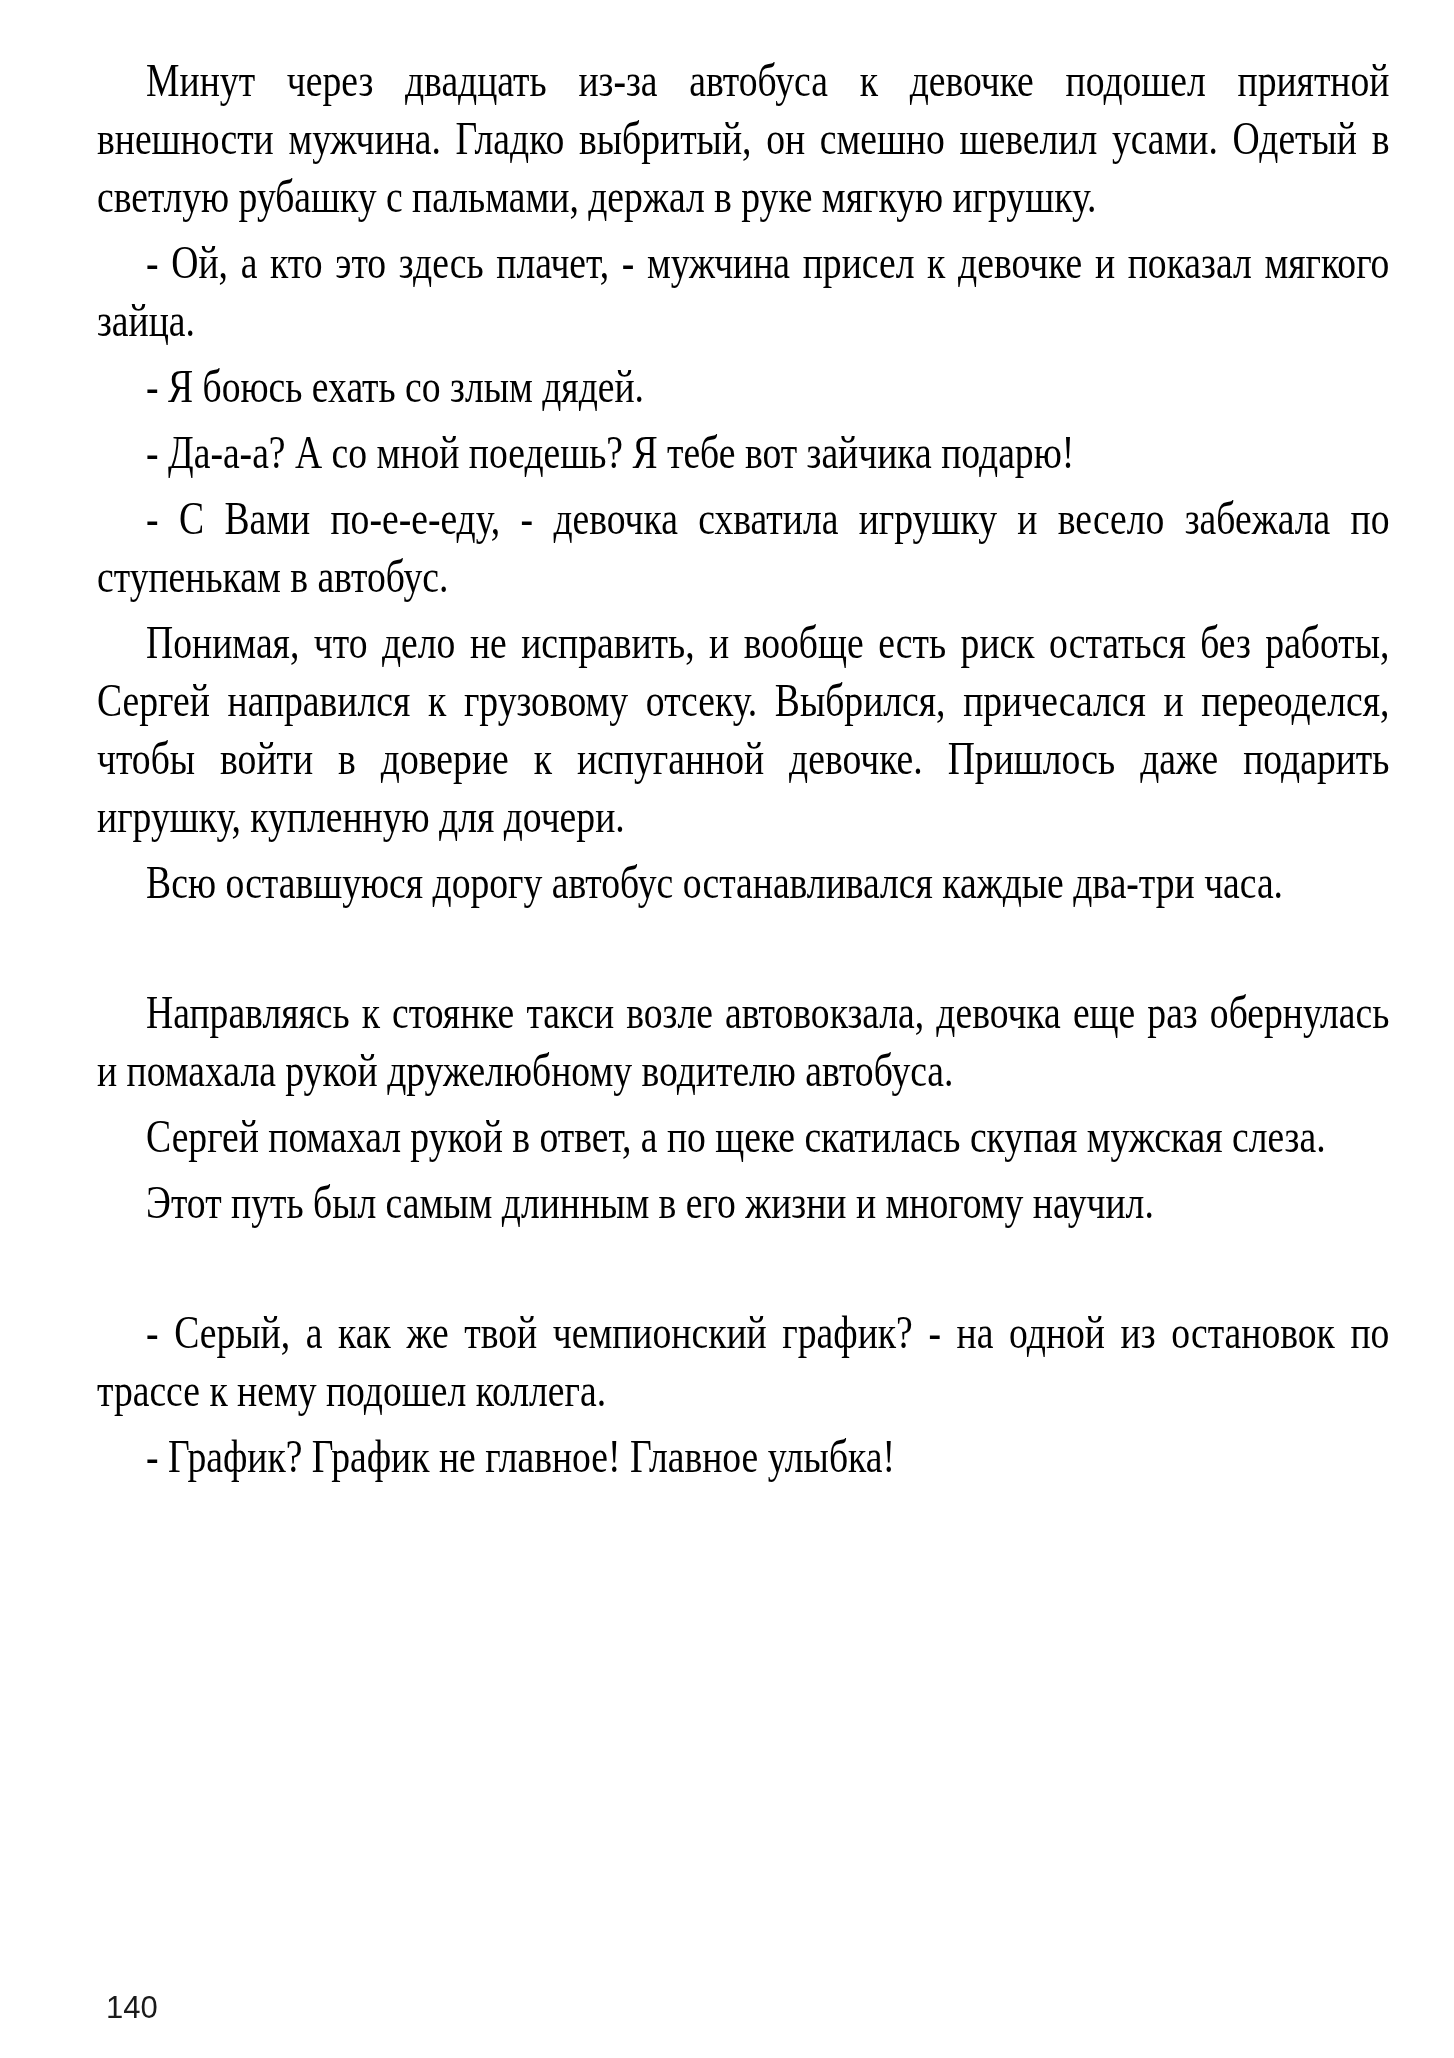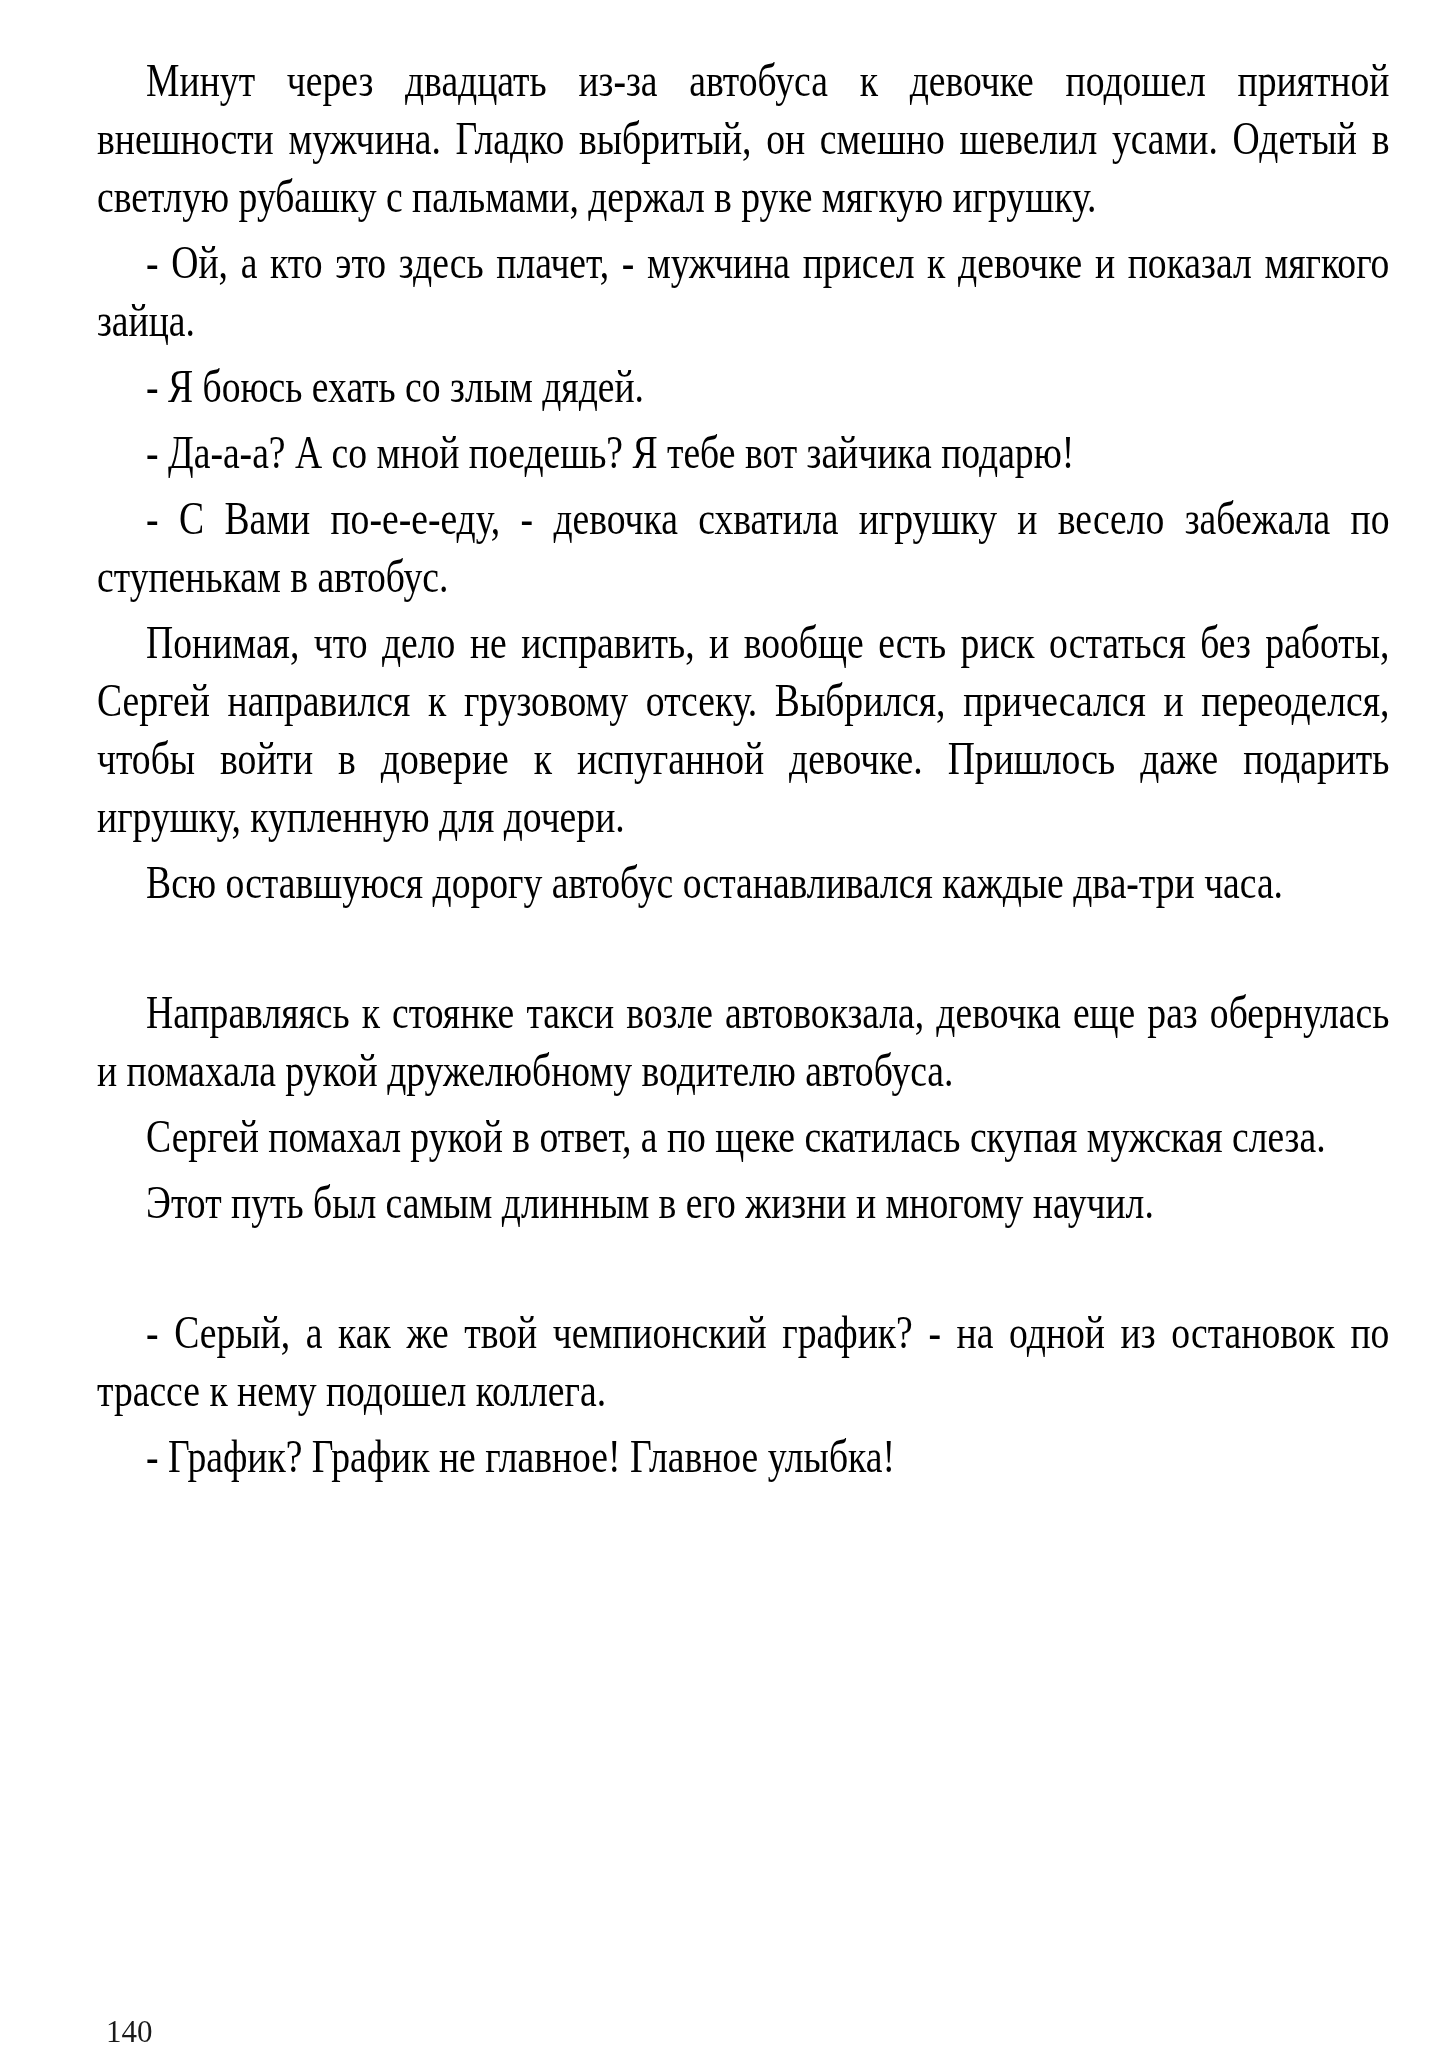--- a/index.html
+++ b/index.html
@@ -34,24 +34,23 @@
     margin: 8px 0 0 0;
     color: #000000;
   }
   .content p.gap-before {
     margin-top: 72px;
   }
   .page-number {
     position: absolute;
     left: 106px;
     top: 1990px;
-    font-family: Liberation Serif, serif;
+    font-family: Liberation Sans, sans-serif;
     font-size: 31px;
     color: #1a1a1a;
-    margin-top: 24px;
   }
 </style>
 </head>
 <body>
 
 <div class="page">
   <div class="content">
     <p>Минут через двадцать из-за автобуса к девочке подошел приятной внешности мужчина. Гладко выбритый, он смешно шевелил усами. Одетый в светлую рубашку с пальмами, держал в руке мягкую игрушку.</p>
     <p>- Ой, а кто это здесь плачет, - мужчина присел к девочке и показал мягкого зайца.</p>
     <p>- Я боюсь ехать со злым дядей.</p>

